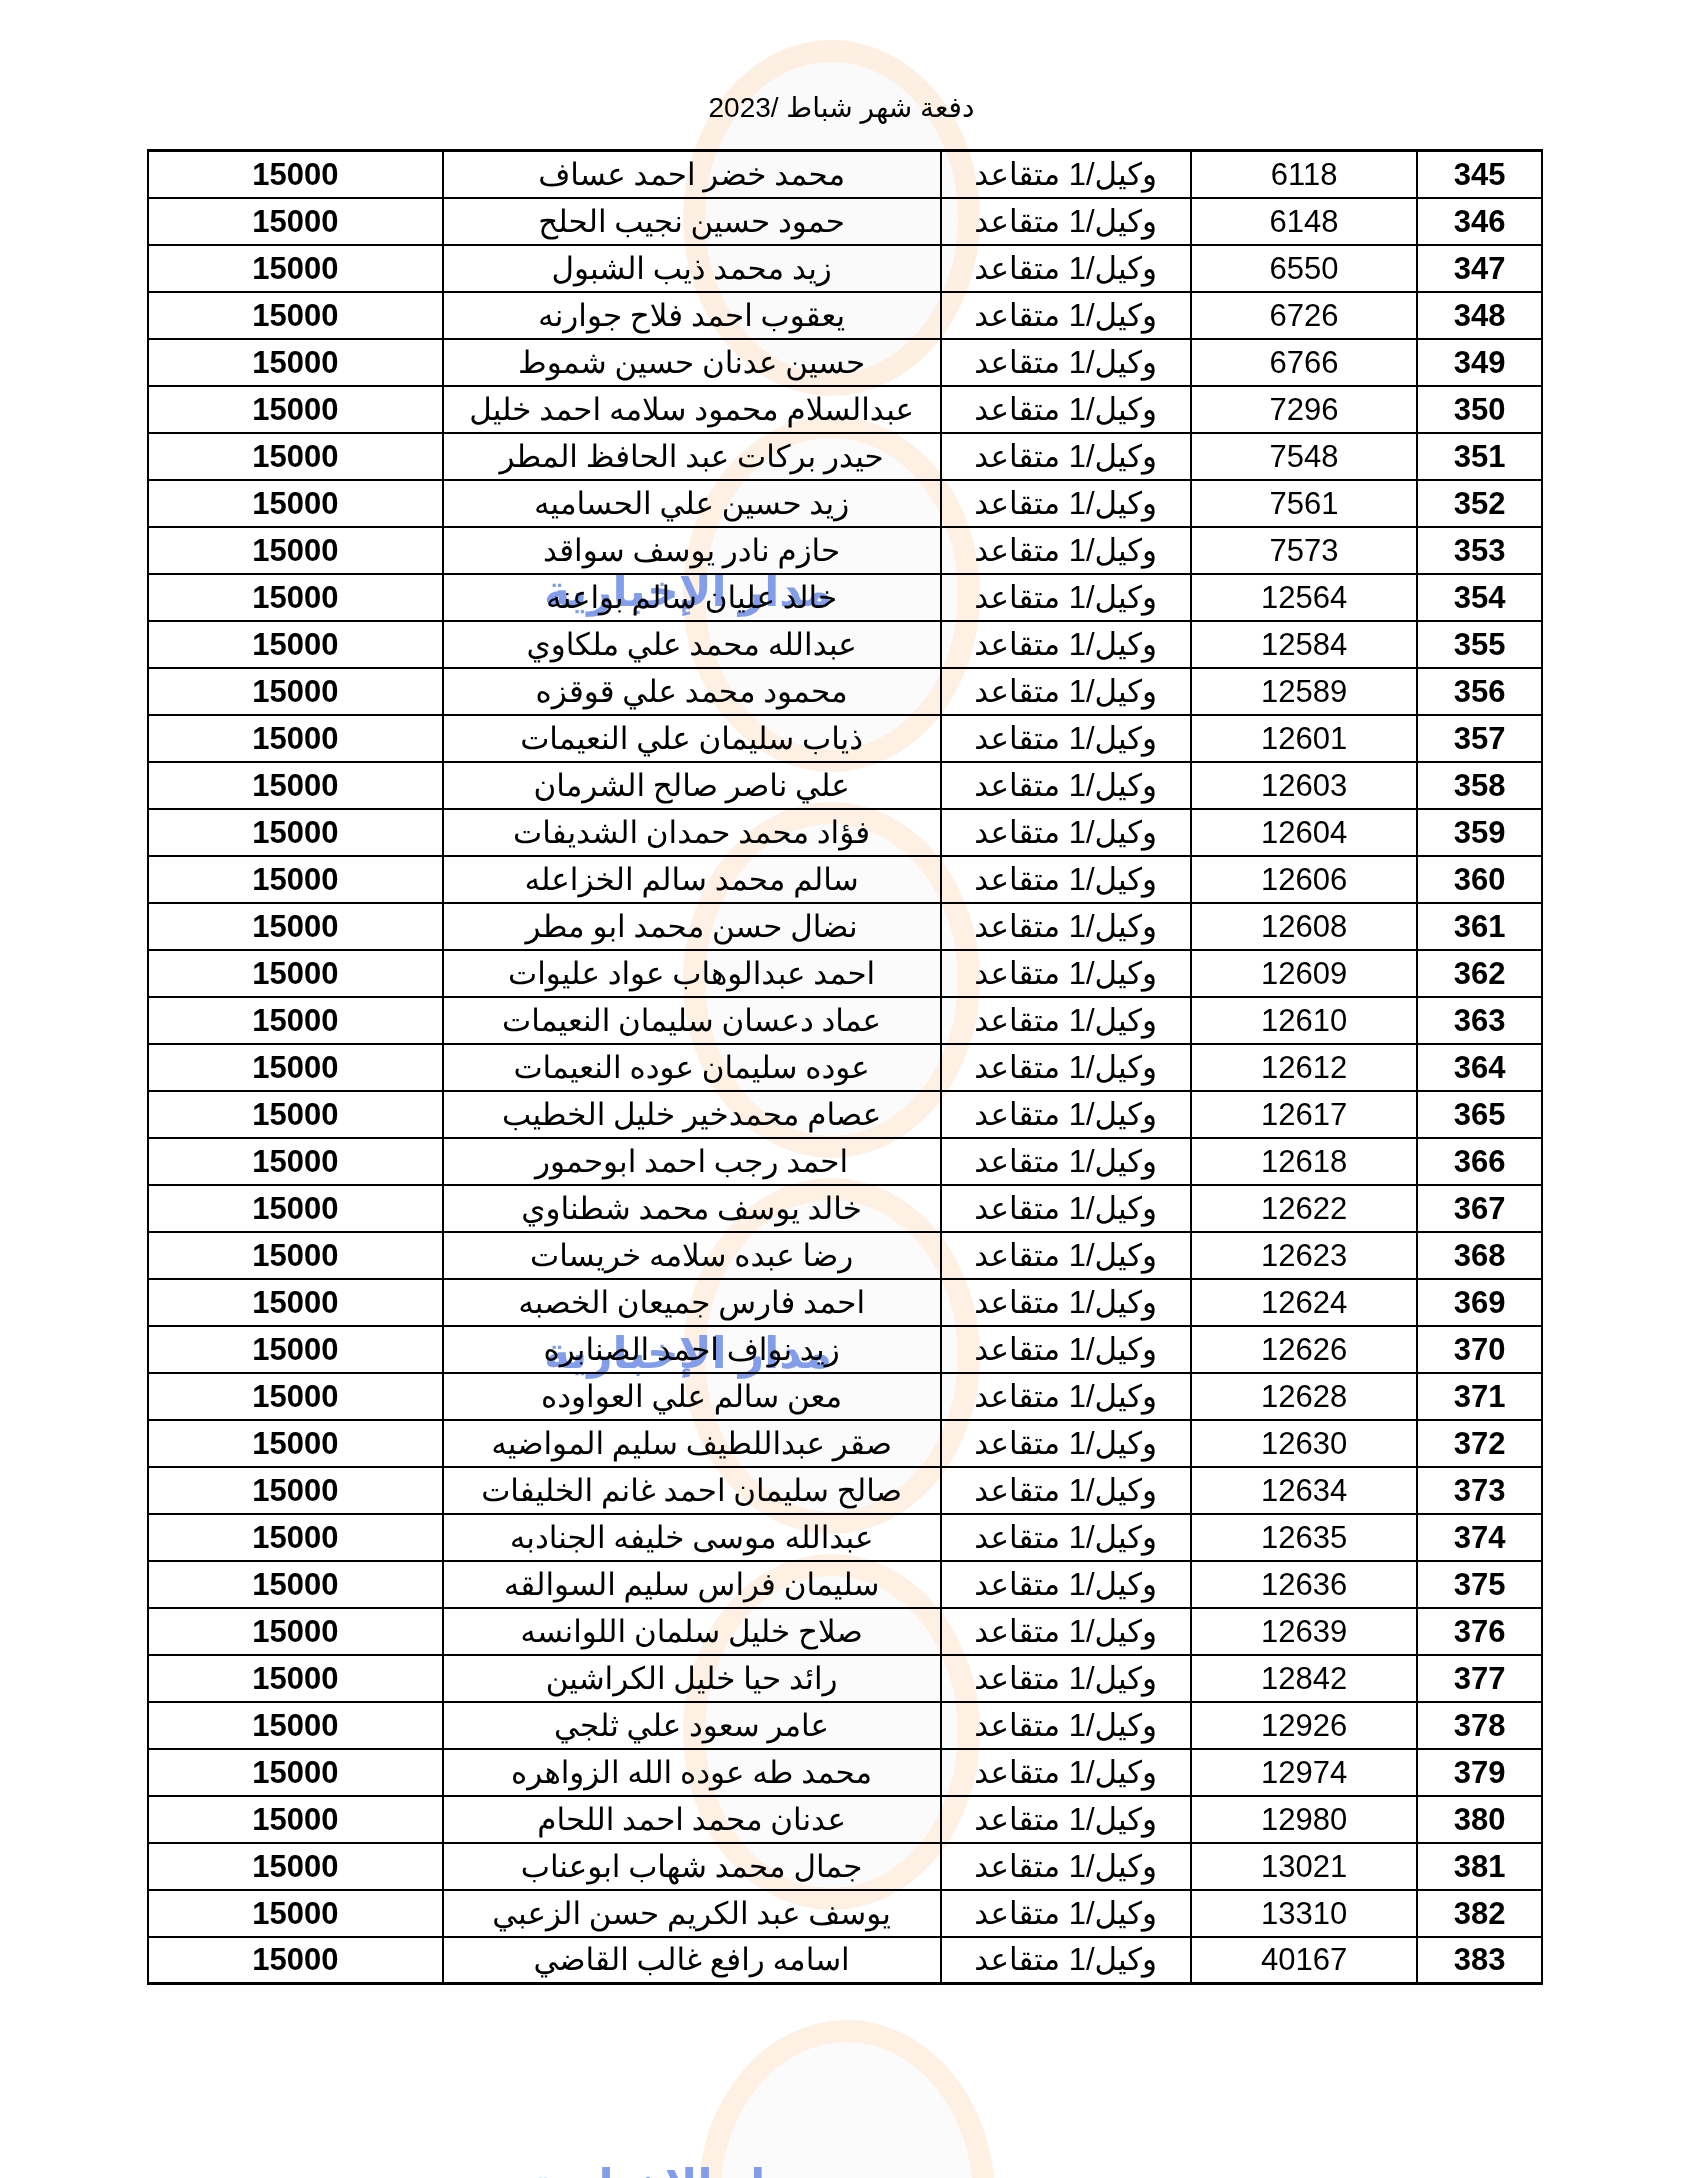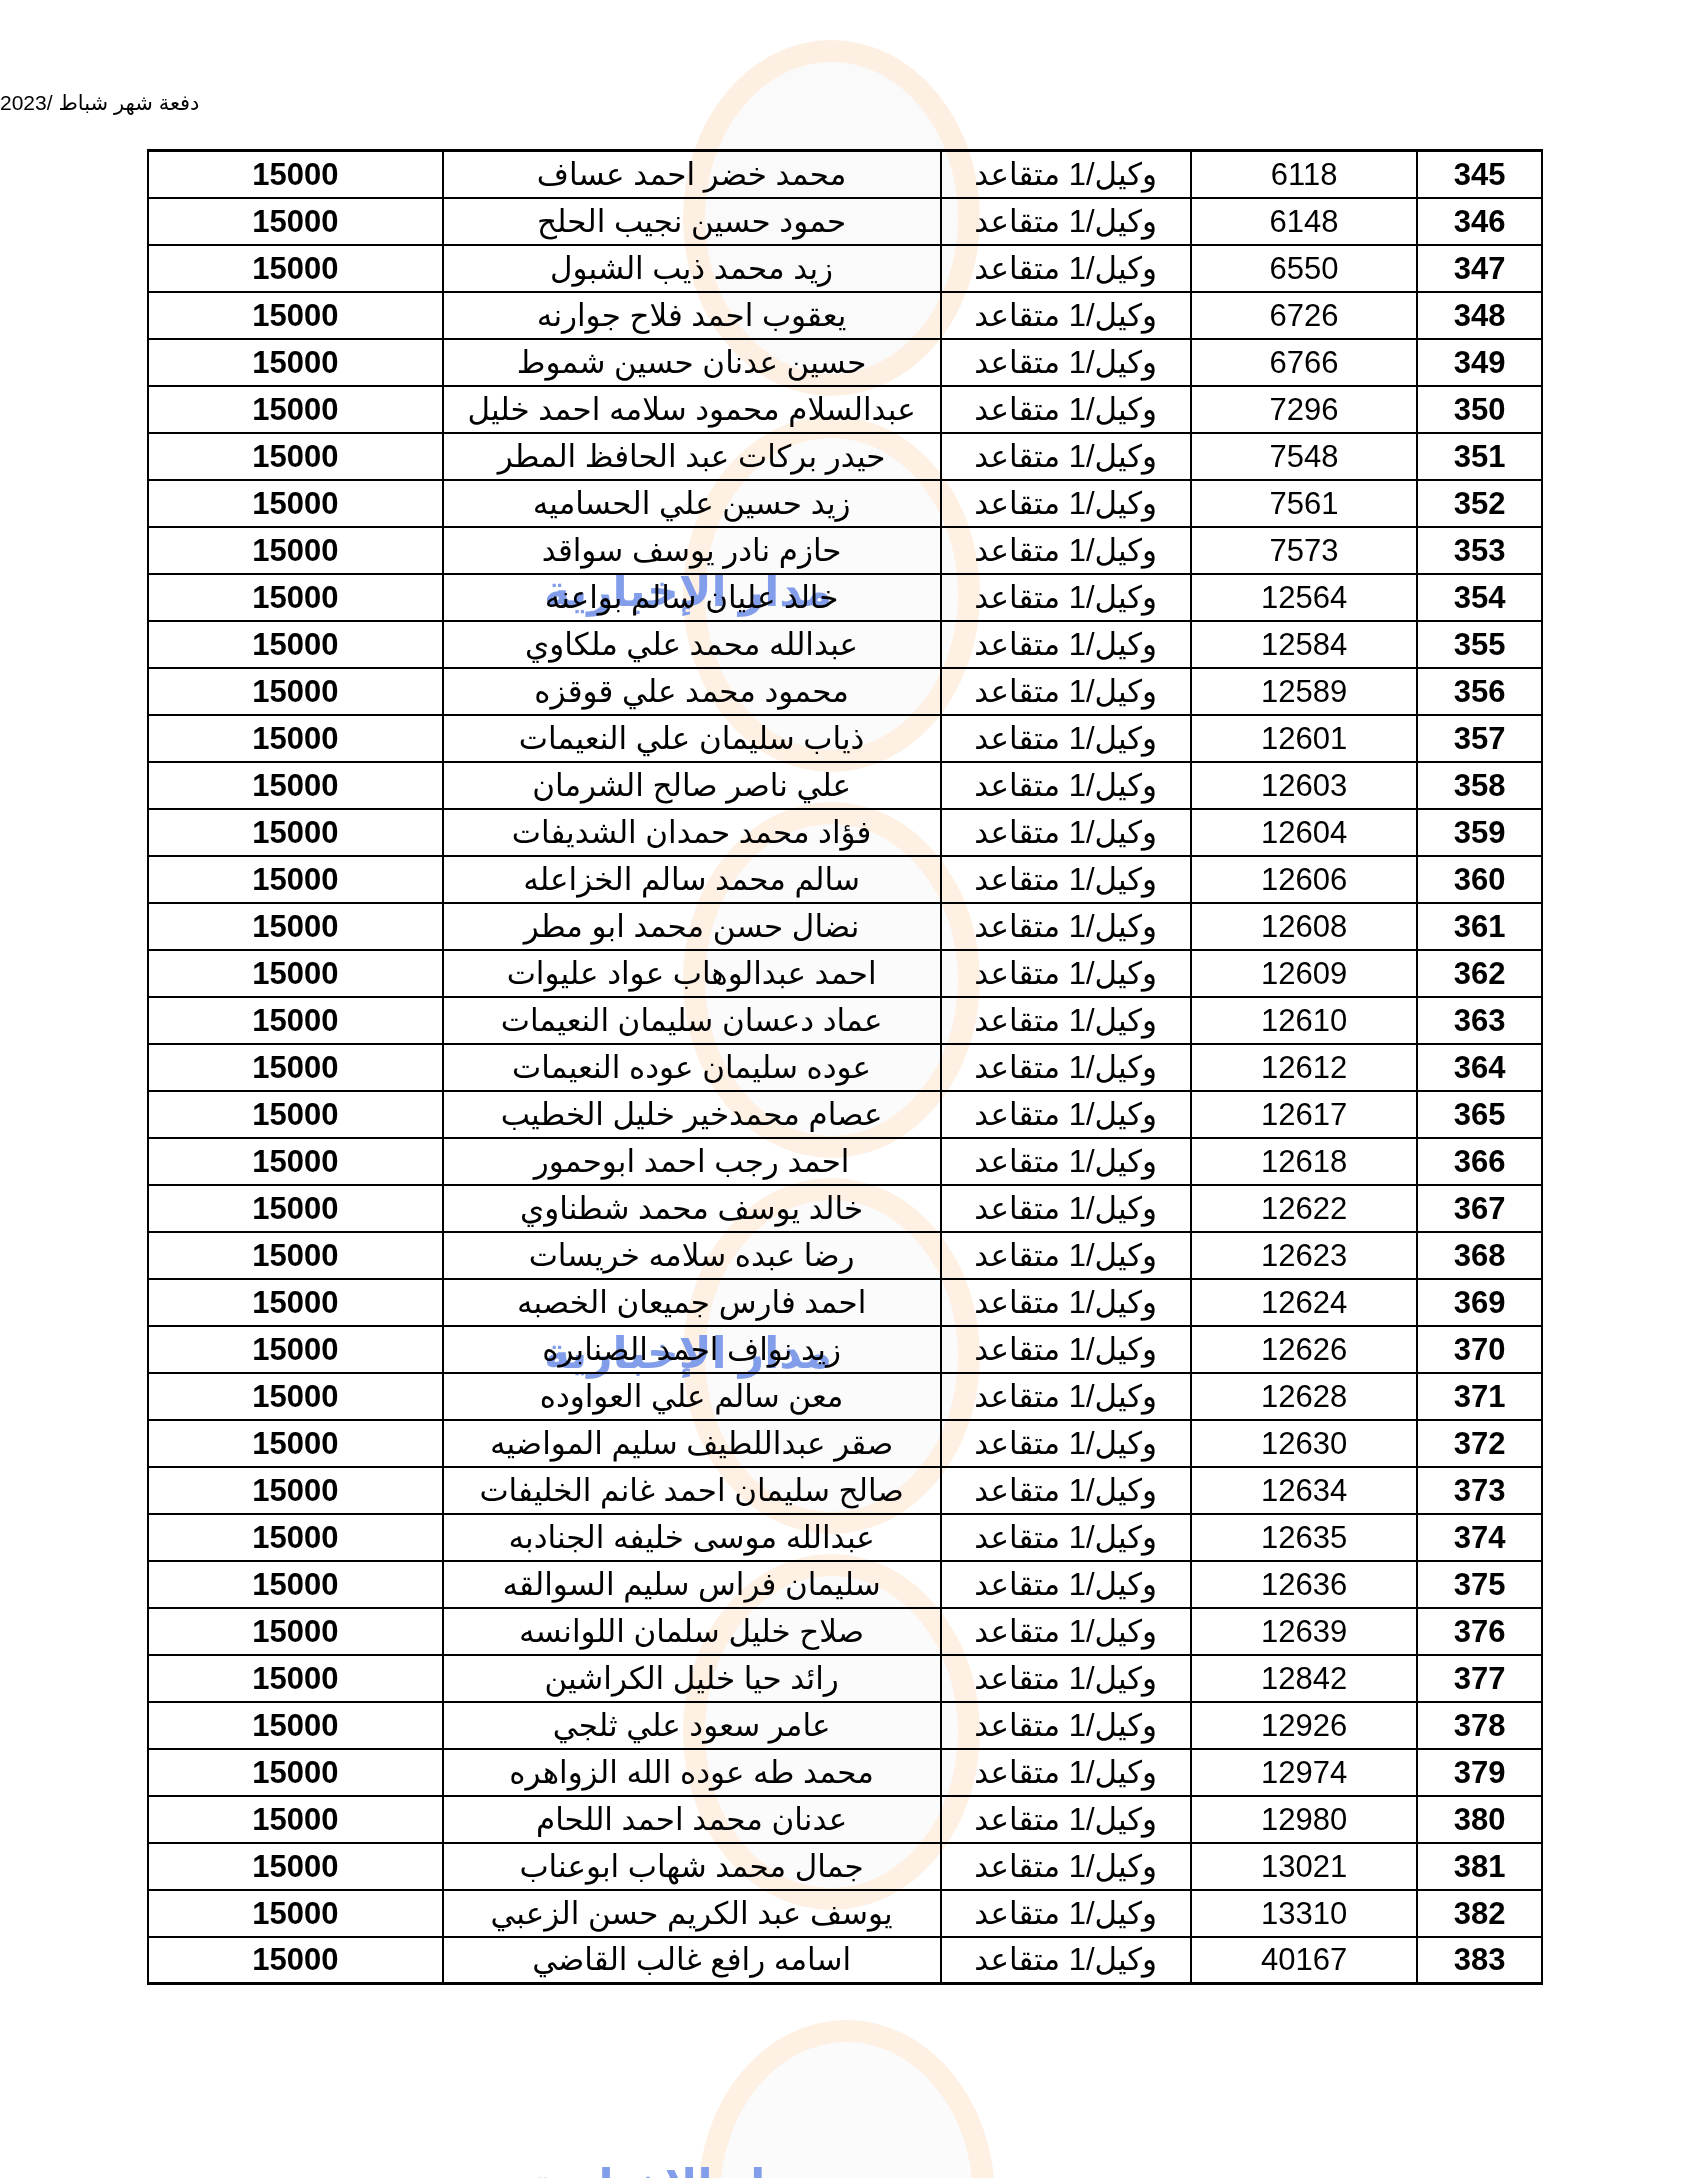--- a/index.html
+++ b/index.html
@@ -6,36 +6,36 @@
     html, body { width: 1683px; height: 2178px; background: #ffffff; overflow: hidden; }
     body { position: relative; font-family: "Liberation Sans", "DejaVu Sans", sans-serif; color: #000; }
 
     
     .watermark { position: absolute; pointer-events: none; opacity: 0.55; }
     .wm-clock { position: absolute; border-radius: 50%; }
     .wm-ring { width: 297px; height: 356px; border: 22px solid #fde3cc; border-radius: 50%; background: #f7f7f7; }
     .wm-text { position: absolute; font-size: 71px; font-weight: bold; color: #1d4ed8; white-space: nowrap; }
 
     .title {
-      position: absolute; top: 91px; left: 0; width: 1683px; text-align: left;
-      font-size: 21px; direction: rtl; unicode-bidi: plaintext; z-index: 2;
+      position: absolute; top: 91px; left: 0; width: 1683px; text-align: center;
+      font-size: 28px; direction: rtl; unicode-bidi: plaintext; z-index: 2;
     }
 
     table.payroll {
       position: absolute; left: 147px; top: 149px; width: 1396px;
       border-collapse: collapse; direction: ltr; z-index: 2; table-layout: fixed;
     }
     table.payroll td {
       border: 2px solid #000; height: 47px; text-align: center; vertical-align: middle;
       font-size: 31px; line-height: 1; padding: 0;
     }
     table.payroll tr:first-child td { border-top-width: 3px; }
     table.payroll tr:last-child td { border-bottom-width: 3px; }
     td.col-amount { width: 265px; font-weight: bold; margin-left: 44px; }
-    td.col-name { width: 448px; direction: rtl; font-size: 30px; }
+    td.col-name { width: 448px; direction: rtl; font-size: 30px; font-family: Liberation Serif, serif; }
     td.col-type { width: 225px; direction: rtl; font-size: 30px; }
     td.col-id { width: 204px; }
     td.col-seq { width: 112px; font-weight: bold; }
   </style>
 </head>
 <body>
 
 <div class="watermark" style="left:683px; top:40px; width:396px; height:396px;">
   <div class="wm-clock wm-ring" style="left:0; top:0;"></div>
 </div>

